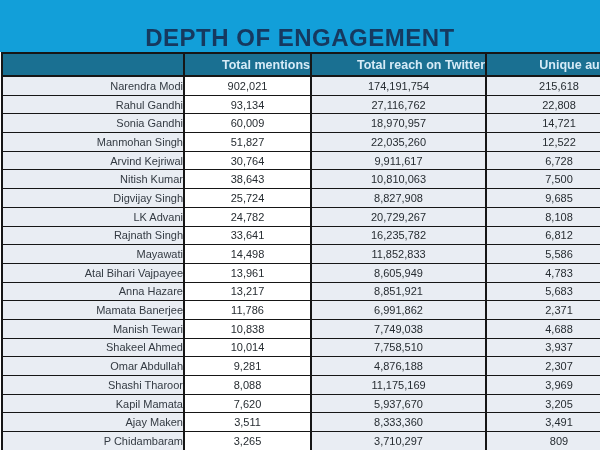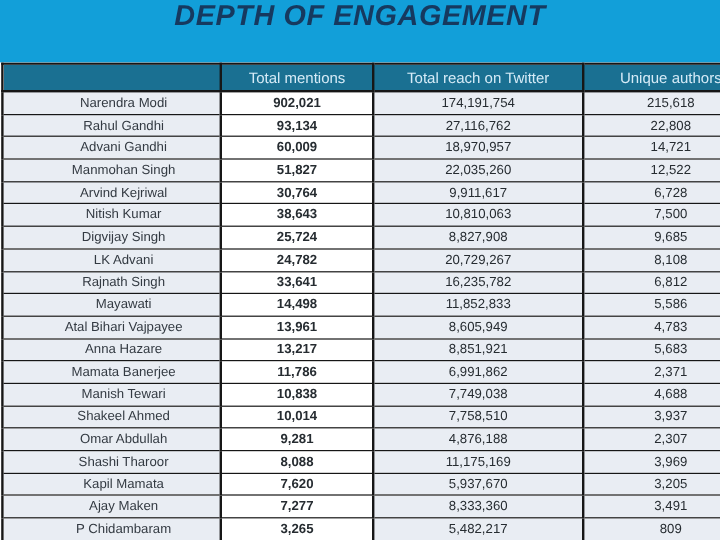--- a/index.html
+++ b/index.html
@@ -12,21 +12,21 @@
     --grid:#161616;
     --cell-text:#262c31;
   }
   html,body{margin:0;padding:0;}
   body{
     width:600px;height:450px;overflow:hidden;background:#ffffff;
     font-family:"Liberation Sans", sans-serif;
   }
   .title-bar{
     width:600px;height:52px;background:var(--title-bg);
-    display:flex;align-items:flex-start;justify-content:center;font-style:italic;
+    display:flex;align-items:flex-end;justify-content:center;
   }
   .title-bar h1{
     margin:0;font-size:24px;font-weight:bold;letter-spacing:0.5px;
     color:var(--title-text);
   }
   .table-wrap{
     width:600px;height:398px;overflow:hidden;position:relative;
   }
   table{
     border-collapse:collapse;table-layout:fixed;width:630px;margin-left:1px;
@@ -35,31 +35,31 @@
   col.c-mentions{width:127px;}
   col.c-reach{width:175px;}
   col.c-authors{width:146px;}
   th,td{
     border:1px solid var(--grid);
     border-left-width:2px;border-right-width:2px;
     padding:0;overflow:hidden;white-space:nowrap;
   }
   thead th{
     height:21px;background:var(--header-bg);color:var(--header-text);
-    font-size:12.5px;font-weight:normal;text-align:center;
+    font-size:12.5px;font-weight:bold;text-align:right;
     border-top-width:2px;border-bottom-width:2px;
   }
   tbody td{
     height:17.7px;font-size:11px;color:var(--cell-text);
     text-align:center;background:var(--row-bg);
   }
   tbody td.name{
-    text-align:center;padding-left:20px;color:#333a42;
-  }
-  tbody td.mentions{background:var(--mentions-bg);font-weight:bold;}
+    text-align:right;padding-left:20px;color:#333a42;
+  }
+  tbody td.mentions{background:var(--mentions-bg);}
 </style>
 </head>
 <body>
 
 <div class="title-bar">
   <h1>DEPTH OF ENGAGEMENT</h1>
 </div>
 
 <div class="table-wrap">
   <table>
@@ -84,21 +84,21 @@
     <td class="reach">174,191,754</td>
     <td class="authors">215,618</td>
   </tr>
         <tr>
     <td class="name">Rahul Gandhi</td>
     <td class="mentions">93,134</td>
     <td class="reach">27,116,762</td>
     <td class="authors">22,808</td>
   </tr>
         <tr>
-    <td class="name">Advani Gandhi</td>
+    <td class="name">Sonia Gandhi</td>
     <td class="mentions">60,009</td>
     <td class="reach">18,970,957</td>
     <td class="authors">14,721</td>
   </tr>
         <tr>
     <td class="name">Manmohan Singh</td>
     <td class="mentions">51,827</td>
     <td class="reach">22,035,260</td>
     <td class="authors">12,522</td>
   </tr>
@@ -181,25 +181,25 @@
     <td class="authors">3,969</td>
   </tr>
         <tr>
     <td class="name">Kapil Mamata</td>
     <td class="mentions">7,620</td>
     <td class="reach">5,937,670</td>
     <td class="authors">3,205</td>
   </tr>
         <tr>
     <td class="name">Ajay Maken</td>
-    <td class="mentions">7,277</td>
+    <td class="mentions">3,511</td>
     <td class="reach">8,333,360</td>
     <td class="authors">3,491</td>
   </tr>
         <tr>
     <td class="name">P Chidambaram</td>
     <td class="mentions">3,265</td>
-    <td class="reach">5,482,217</td>
+    <td class="reach">3,710,297</td>
     <td class="authors">809</td>
   </tr>
       </tbody>
   </table>
 </div>
 
 </body></html>

